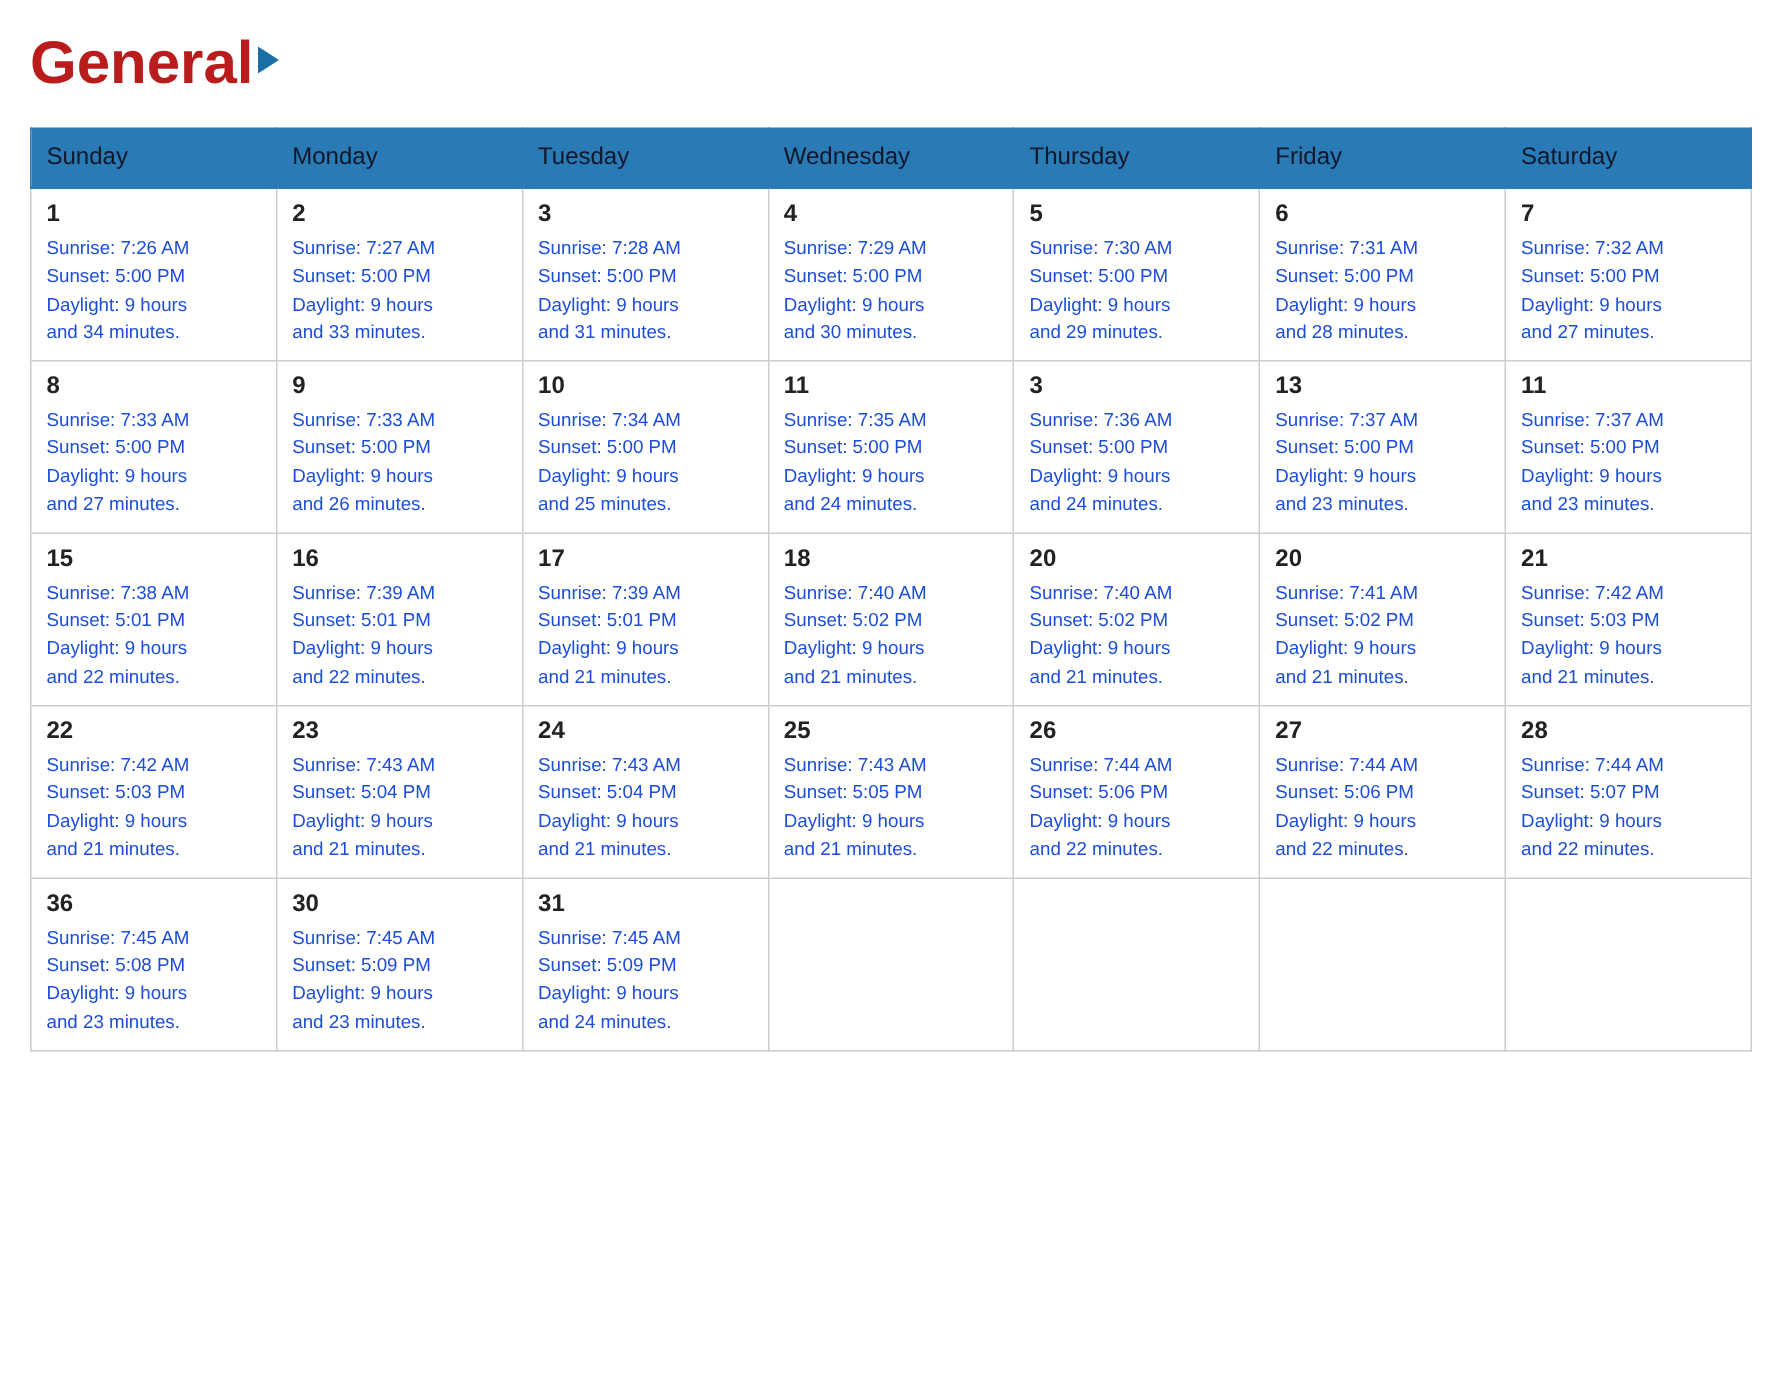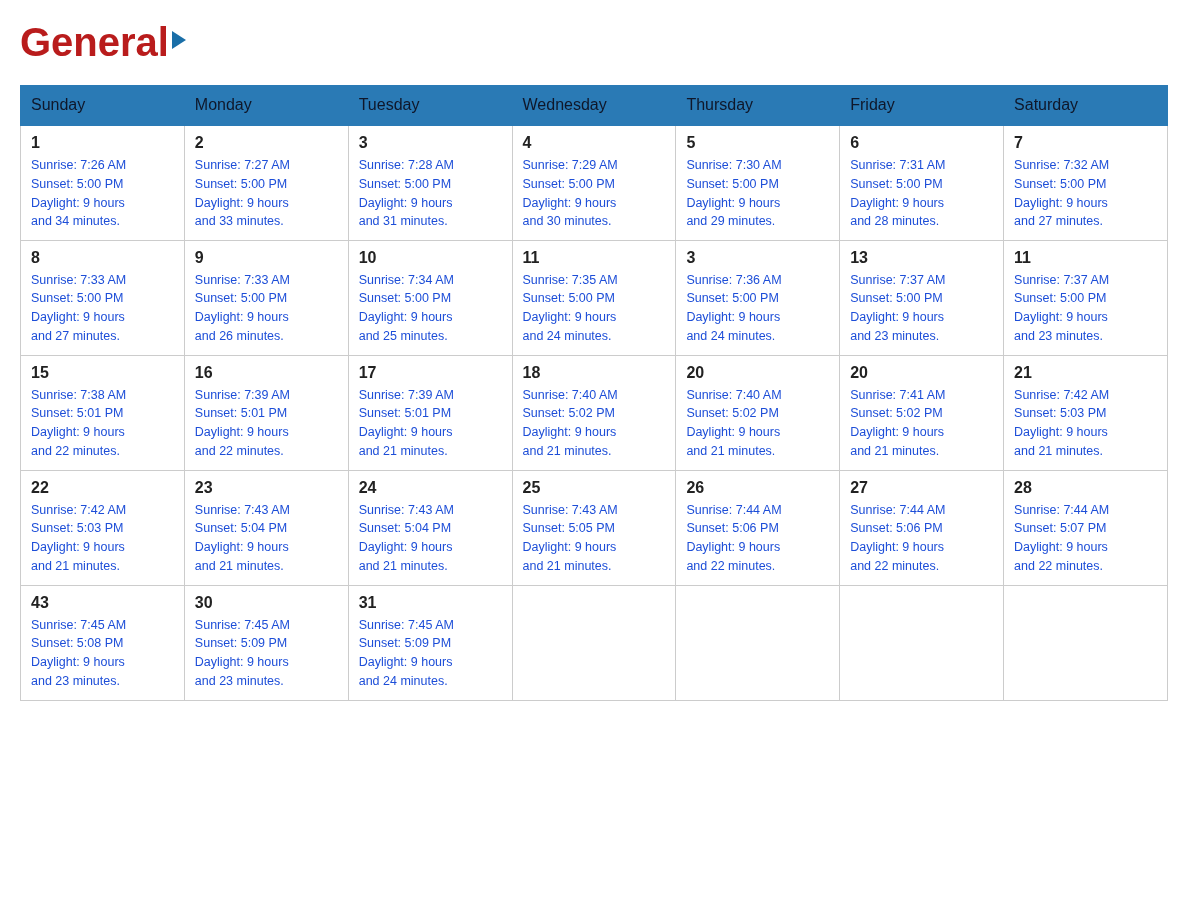--- a/index.html
+++ b/index.html
@@ -248,21 +248,21 @@
           <span class="day-num">27</span>
           <div class="day-info">Sunrise: 7:44 AM<br>Sunset: 5:06 PM<br>Daylight: 9 hours<br>and 22 minutes.</div>
         </td>
         <td>
           <span class="day-num">28</span>
           <div class="day-info">Sunrise: 7:44 AM<br>Sunset: 5:07 PM<br>Daylight: 9 hours<br>and 22 minutes.</div>
         </td>
       </tr>
       <tr>
         <td>
-          <span class="day-num">43</span>
+          <span class="day-num">36</span>
           <div class="day-info">Sunrise: 7:45 AM<br>Sunset: 5:08 PM<br>Daylight: 9 hours<br>and 23 minutes.</div>
         </td>
         <td>
           <span class="day-num">30</span>
           <div class="day-info">Sunrise: 7:45 AM<br>Sunset: 5:09 PM<br>Daylight: 9 hours<br>and 23 minutes.</div>
         </td>
         <td>
           <span class="day-num">31</span>
           <div class="day-info">Sunrise: 7:45 AM<br>Sunset: 5:09 PM<br>Daylight: 9 hours<br>and 24 minutes.</div>
         </td>

